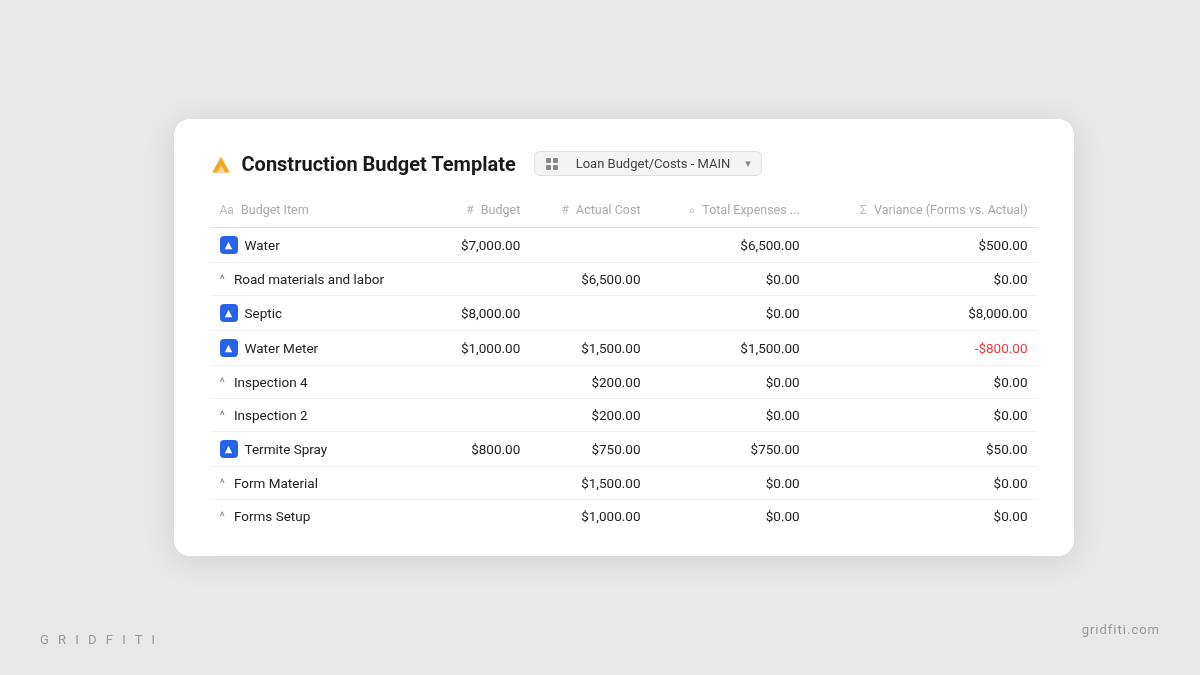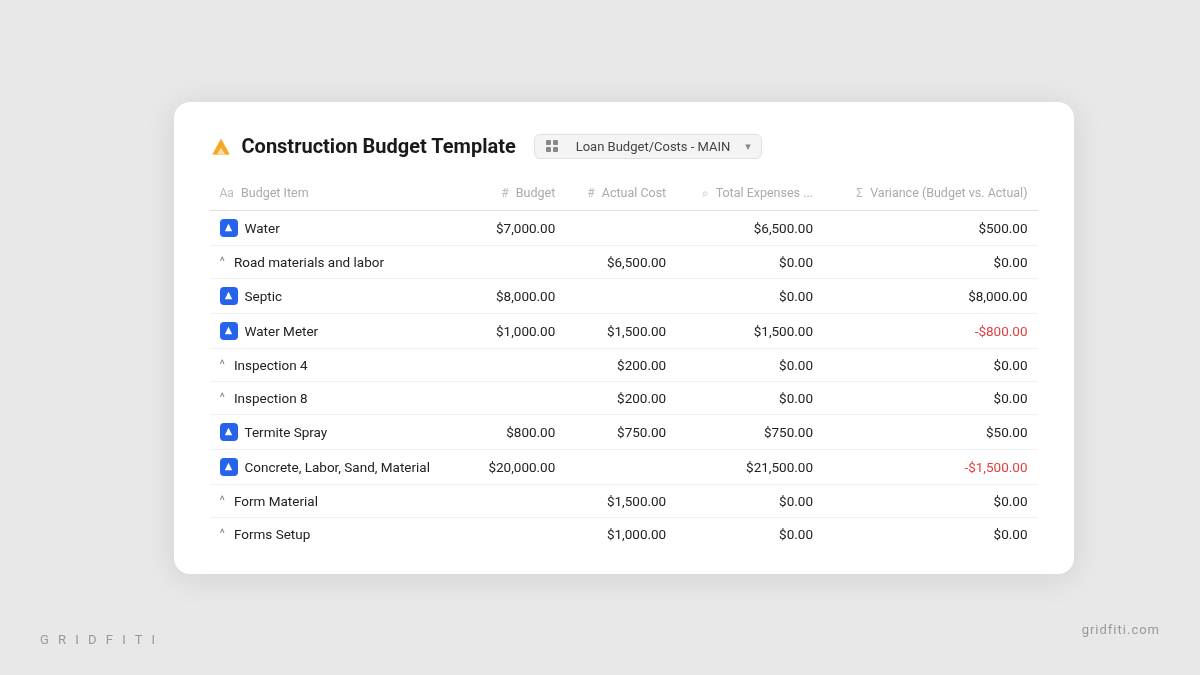--- a/index.html
+++ b/index.html
@@ -174,21 +174,21 @@
         <th class="col-actual">
           <span class="col-icon">#</span>
           <span>Actual Cost</span>
         </th>
         <th class="col-total">
           <span class="col-icon">⌕</span>
           <span>Total Expenses ...</span>
         </th>
         <th class="col-variance">
           <span class="col-icon">Σ</span>
-          <span>Variance (Budget vs. Actual)</span>
+          <span>Variance (Forms vs. Actual)</span>
         </th>
       </tr>
     </thead>
     <tbody id="table-body">
     <tr>
           <td>
             <div class="budget-item-cell">
               <div class="row-icon-blue">
                 <svg viewBox="0 0 12 12" fill="none">
                   <polygon points="2,10 6,2 10,10" fill="white"></polygon>
@@ -255,21 +255,21 @@
           </td>
           <td class="col-budget"></td>
           <td class="col-actual">$200.00</td>
           <td class="col-total">$0.00</td>
           <td class="col-variance">$0.00</td>
         </tr>
         <tr>
           <td>
             <div class="budget-item-cell">
               <span class="child-prefix">^ </span>
-              <span>Inspection 8</span>
+              <span>Inspection 2</span>
             </div>
           </td>
           <td class="col-budget"></td>
           <td class="col-actual">$200.00</td>
           <td class="col-total">$0.00</td>
           <td class="col-variance">$0.00</td>
         </tr>
         <tr>
           <td>
             <div class="budget-item-cell">
@@ -282,36 +282,20 @@
             </div>
           </td>
           <td class="col-budget">$800.00</td>
           <td class="col-actual">$750.00</td>
           <td class="col-total">$750.00</td>
           <td class="col-variance">$50.00</td>
         </tr>
         <tr>
           <td>
             <div class="budget-item-cell">
-              <div class="row-icon-blue">
-                <svg viewBox="0 0 12 12" fill="none">
-                  <polygon points="2,10 6,2 10,10" fill="white"></polygon>
-                </svg>
-              </div>
-              <span>Concrete, Labor, Sand, Material</span>
-            </div>
-          </td>
-          <td class="col-budget">$20,000.00</td>
-          <td class="col-actual"></td>
-          <td class="col-total">$21,500.00</td>
-          <td class="col-variance" style="color: rgb(229, 62, 62);">-$1,500.00</td>
-        </tr>
-        <tr>
-          <td>
-            <div class="budget-item-cell">
               <span class="child-prefix">^ </span>
               <span>Form Material</span>
             </div>
           </td>
           <td class="col-budget"></td>
           <td class="col-actual">$1,500.00</td>
           <td class="col-total">$0.00</td>
           <td class="col-variance">$0.00</td>
         </tr>
         <tr>

